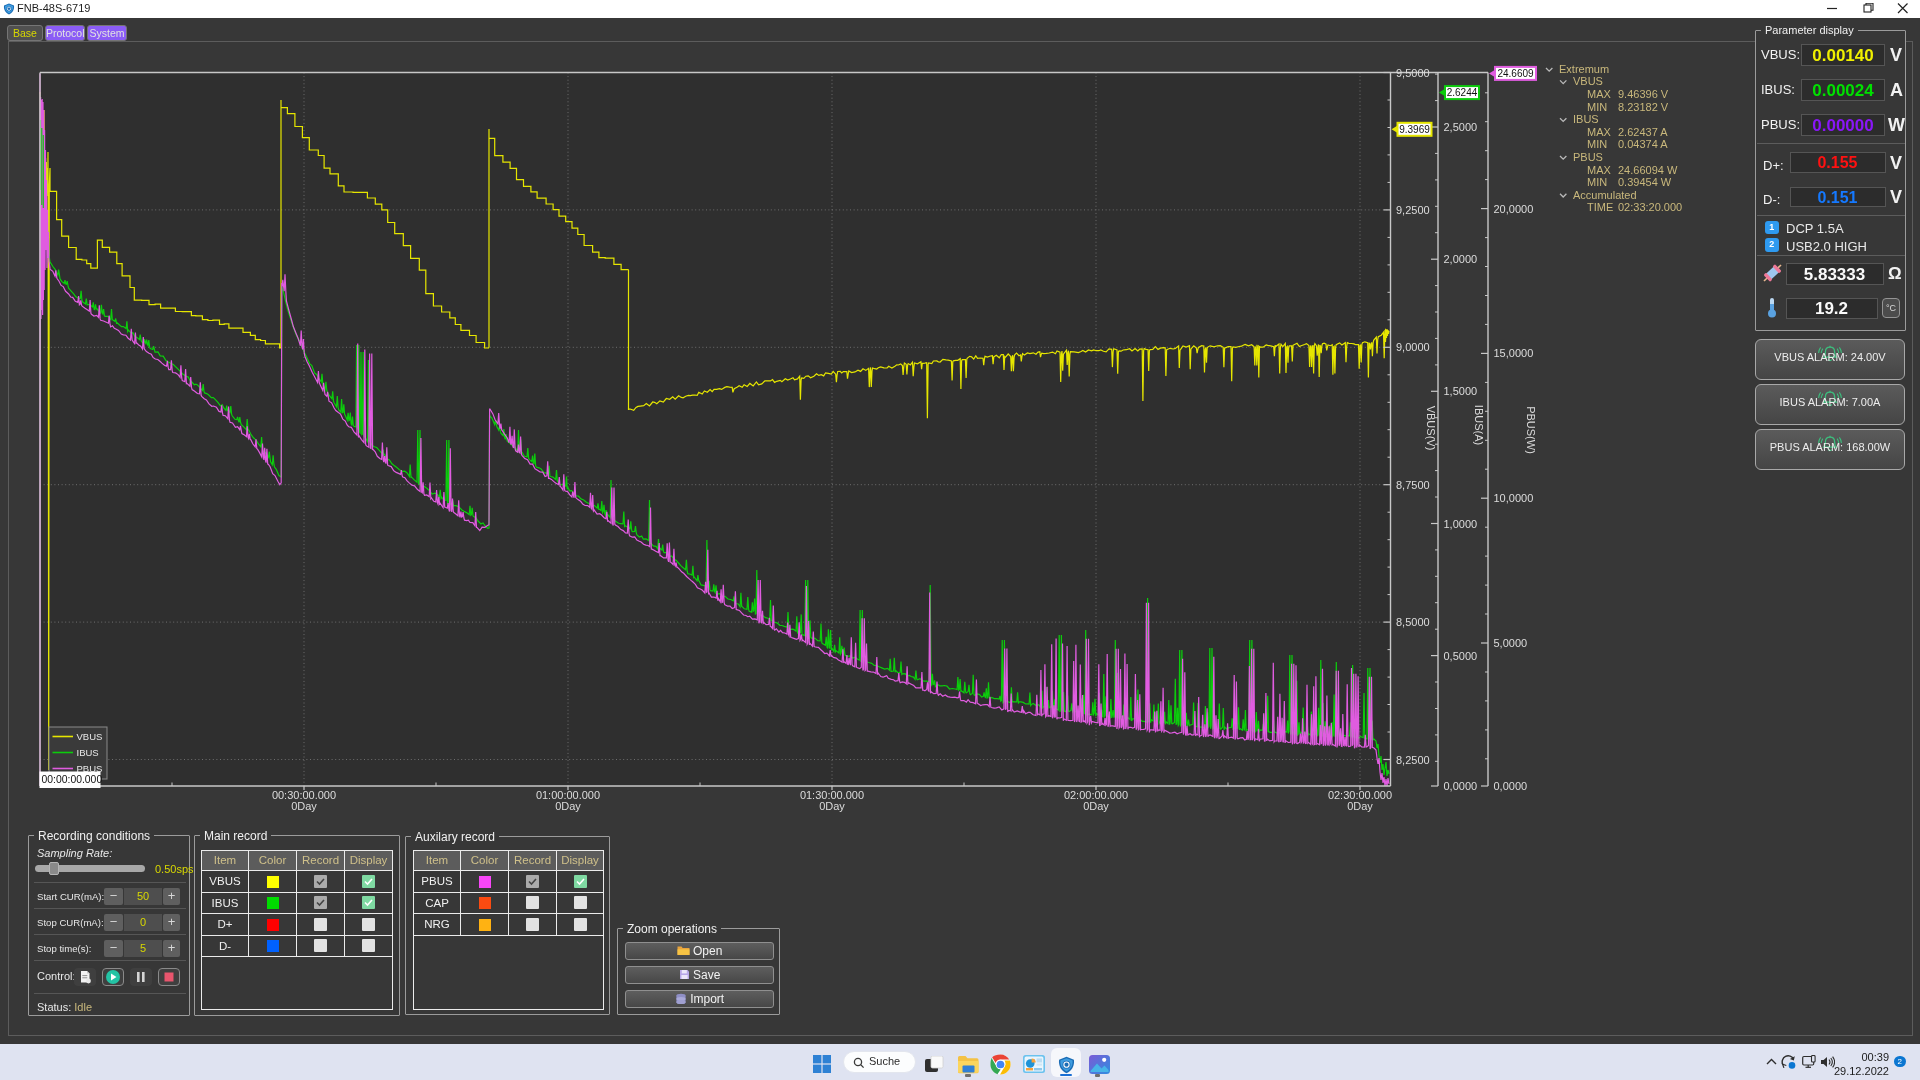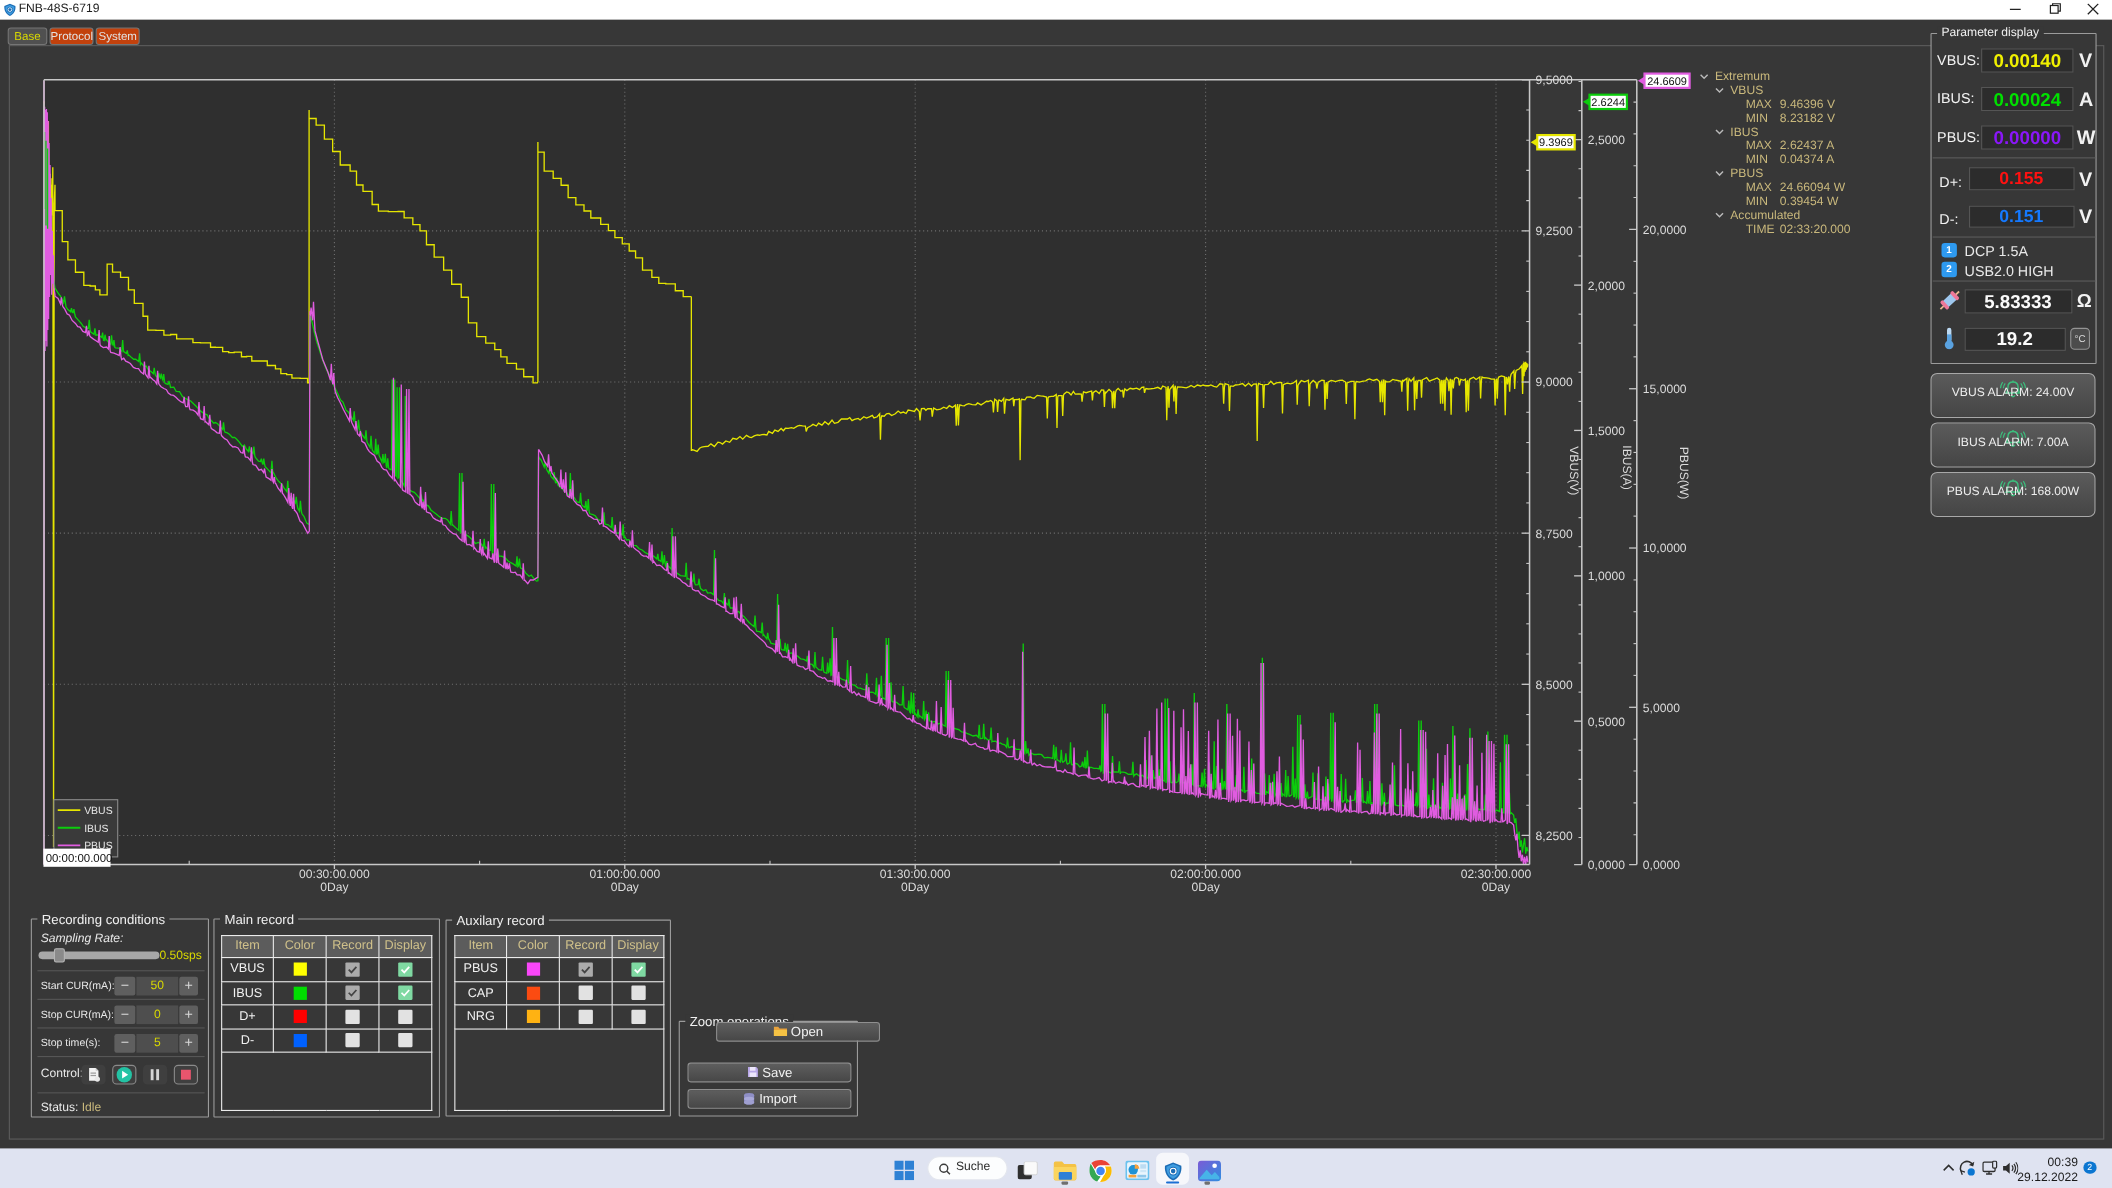--- a/index.html
+++ b/index.html
@@ -3,21 +3,21 @@
 <meta charset="utf-8">
 <style>
 * { margin:0; padding:0; box-sizing:border-box; }
 html,body { width:1920px; height:1080px; overflow:hidden; background:#373737;
   font-family:"Liberation Sans", sans-serif; }
 .abs { position:absolute; }
 #titlebar { position:absolute; left:0; top:0; width:1920px; height:17.5px; background:#ffffff; }
 #titlebar .title { position:absolute; left:17px; top:2px; font-size:11px; color:#1c1c1c; }
 #app { position:absolute; left:0; top:17.5px; width:1920px; height:1026px; background:#373737; }
 .tab { position:absolute; top:7px; height:16px; font-size:10.5px; line-height:14.5px; text-align:center;
-  border:1px solid #757575; border-radius:3px; background:#c2410c; color:#e2e2e2; }
+  border:1px solid #757575; border-radius:3px; background:#8b5cf6; color:#e2e2e2; }
 .tab.active { background:#505050; color:#d8d800; }
 #frame { position:absolute; left:8px; top:23.5px; width:1905px; height:995px; border:1px solid #5c5c5c; }
 .gbox { position:absolute; border:1px solid #9b9b9b; border-radius:1px; }
 .gbox > .gt { position:absolute; top:-7px; left:5px; background:#373737; padding:0 4px; font-size:12px; color:#f0f0f0; white-space:nowrap; }
 .lbl { position:absolute; font-size:11px; color:#e8e8e8; white-space:nowrap; }
 .sep { position:absolute; height:1px; background:#565656; }
 table.rec { position:absolute; border-collapse:collapse; table-layout:fixed; }
 table.rec td { border:1px solid #ebebeb; text-align:center; vertical-align:middle;
   font-size:11.5px; color:#f0f0f0; padding:0; }
 table.rec td.hd { background:#5c5c5c; color:#cfc08a; }
@@ -253,21 +253,21 @@
 <text x="76.5" y="772.0" fill="#e8e8e8" font-size="9.5">PBUS</text>
 <rect x="39.5" y="771.5" width="61" height="16.5" fill="#ffffff"></rect>
 <text x="41.5" y="783.3" fill="#111" font-size="10.4">00:00:00.000</text>
 </svg>
 
   <div class="gbox" style="left:28px;top:817px;width:162px;height:181px;">
     <span class="gt">Recording conditions</span>
     <div class="lbl" style="left:8px;top:11px;font-style:italic;">Sampling Rate:</div>
     <div class="abs" style="left:6px;top:29.5px;width:110px;height:7px;background:#a8a8a8;border-radius:3.5px;"></div>
     <div class="abs" style="left:20px;top:26.5px;width:10px;height:13px;background:#8a8a8a;border:1px solid #b5b5b5;border-radius:2px;"></div>
-    <div class="lbl" style="left:116px;top:27.5px;color:#d8d800;">0.50sps</div>
+    <div class="lbl" style="left:126px;top:27.5px;color:#d8d800;">0.50sps</div>
     <div class="sep" style="left:5px;top:46.5px;width:152px;"></div>
     <div class="lbl" style="left:8px;top:55.5px;font-size:9.6px;">Start CUR(mA):</div>
     <div class="spin" style="left:75px;top:52px;width:76px;">
       <div class="mins" style="left:0;width:19px;">−</div>
       <div class="val" style="left:20px;width:38px;">50</div>
       <div class="plus" style="left:59px;width:17px;">+</div>
     </div>
     <div class="sep" style="left:5px;top:72.5px;width:152px;"></div>
     <div class="lbl" style="left:8px;top:81.5px;font-size:9.6px;">Stop CUR(mA):</div>
     <div class="spin" style="left:75px;top:78px;width:76px;">
@@ -400,21 +400,21 @@
       <tr style="height:74.5px;">
             <td colspan="4" style="border-top:1px solid #ebebeb;"></td>
           </tr>
     </tbody>
       </table>
   </div>
 
 
   <div class="gbox" style="left:617px;top:910px;width:163px;height:87px;">
     <span class="gt">Zoom operations</span>
-    <div class="fbtn" style="top:0;margin-left:26px;">
+    <div class="fbtn" style="top:13px;">
       <svg width="13" height="11" viewBox="0 0 13 11" style="vertical-align:-1.5px">
           <path d="M0.5 1.5 h4 l1.2 1.4 h6.8 v7 h-12 z" fill="#e8a33d"></path>
           <path d="M0.5 4.3 h12 v5.6 h-12 z" fill="#f6c344"></path>
         </svg>
       Open</div>
     <div class="fbtn" style="top:37px;">
       <svg width="11" height="11" viewBox="0 0 11 11" style="vertical-align:-1.5px">
           <path d="M1 1 h7.5 L10 2.5 v7.5 h-9 z" fill="#b9a8e8"></path>
           <rect x="2.8" y="1" width="5" height="3.4" fill="#ece6fa"></rect>
           <rect x="2.4" y="6" width="6.2" height="4" fill="#ece6fa"></rect>

